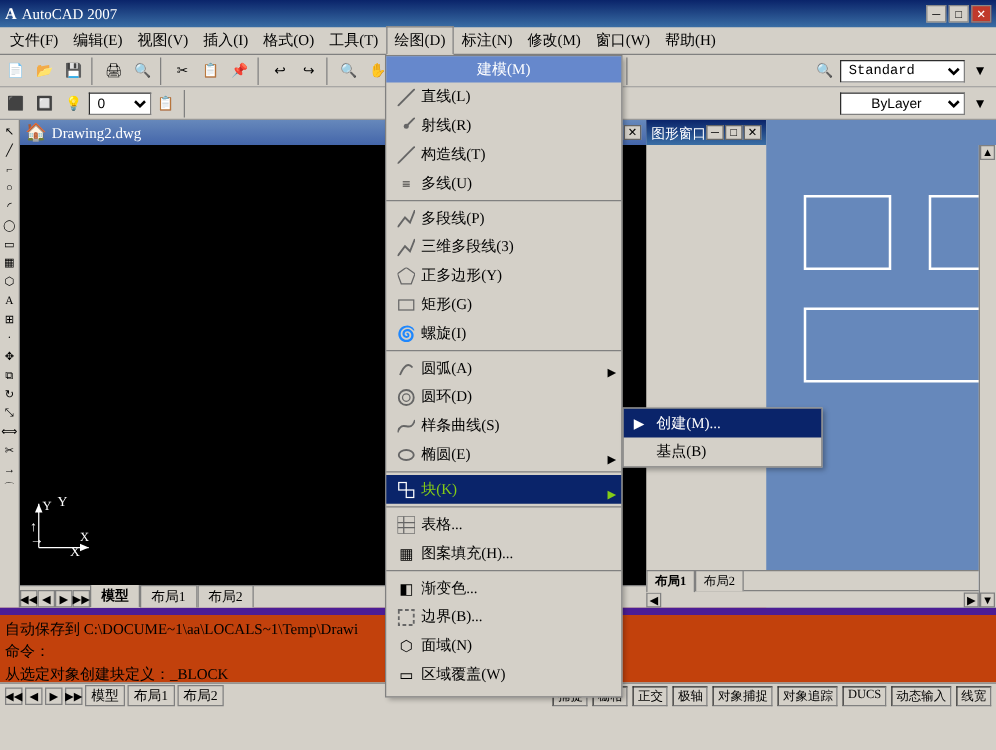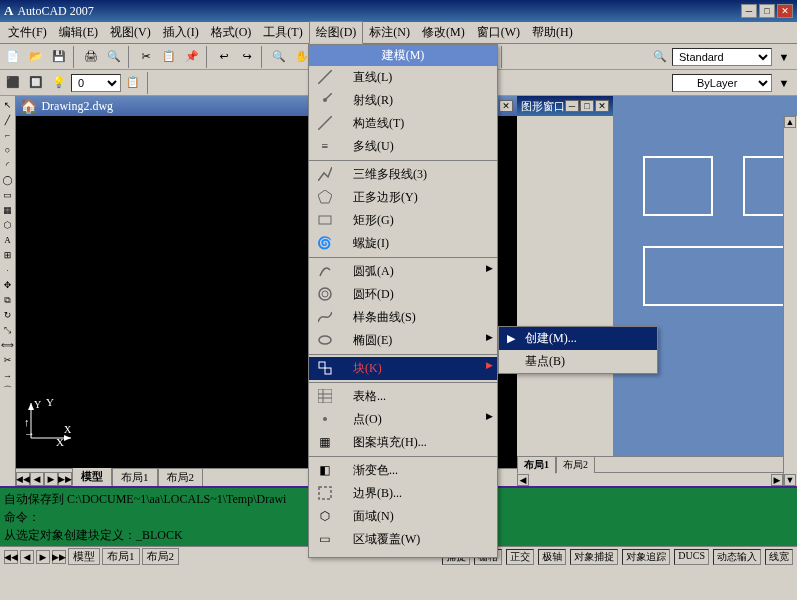--- a/index.html
+++ b/index.html
@@ -109,22 +109,22 @@
     }
     .tab.active {
       background: #d4d0c8;
       border-bottom: 1px solid #d4d0c8;
       font-weight: bold;
     }
 
     
     .status-bar {
       height: 60px;
-      background: #15803d;
-      border-top: 2px solid #4c1d95;
+      background: #c2410c;
+      border-top: 6px solid #4c1d95;
       padding: 2px 4px;
       font-size: 12px;
     }
     .status-line { line-height: 18px; }
 
     
     .bottom-info {
       height: 20px;
       background: #d4d0c8;
       border-top: 1px solid #808080;
@@ -162,26 +162,26 @@
       color: white;
       padding: 2px 8px;
       font-size: 12px;
       text-align: center;
     }
     .drop-item {
       padding: 3px 20px 3px 8px;
       font-size: 12px;
       cursor: pointer;
       display: flex;
-      align-items: flex-start;
-      gap: 20px;
+      align-items: flex-end;
+      gap: 4px;
       white-space: nowrap;
       position: relative;
     }
-    .drop-item.highlighted { background: #0a246a; color: #ef4444; }
+    .drop-item.highlighted { background: #0a246a; color: #84cc16; }
     .drop-item.has-sub::after {
       content: '▶';
       position: absolute;
       right: 4px;
       font-size: 9px;
     }
     .drop-sep { border-top: 1px solid #808080; margin: 2px 0; }
     .drop-icon { width: 16px; height: 16px; display: flex; align-items: center; justify-content: center; flex-shrink: 0; }
 
     
@@ -283,21 +283,21 @@
   <div class="tb-sep"></div>
   <select class="tb-combo">
     <option>AutoCAD 经典</option>
   </select>
   <div class="tb-btn">▼</div>
   <div class="tb-sep"></div>
   <div class="tb-btn">?</div>
   <div class="tb-sep"></div>
   <div style="flex:1"></div>
   <div class="tb-btn">🔍</div>
-  <select class="tb-combo" style="min-width:100px;">
+  <select class="tb-combo" style="min-width:100px;font-family:Liberation Mono, monospace;">
     <option>Standard</option>
   </select>
   <div class="tb-btn">▼</div>
 </div>
 
 <div class="toolbar-row">
   <div class="tb-btn">⬛</div>
   <div class="tb-btn">🔲</div>
   <div class="tb-btn">💡</div>
   <select class="tb-combo" style="min-width:50px;">
@@ -481,20 +481,28 @@
       <div class="drop-icon">≡</div>
       <span>多线(U)</span>
     </div>
     <div class="drop-sep"></div>
     <div class="drop-item">
       <div class="drop-icon">
           <svg width="14" height="14">
             <polyline points="0,14 6,6 10,10 14,0" stroke="#666" stroke-width="1.5" fill="none"></polyline>
           </svg>
         </div>
+      <span>多段线(P)</span>
+    </div>
+    <div class="drop-item">
+      <div class="drop-icon">
+          <svg width="14" height="14">
+            <polyline points="0,14 6,6 10,10 14,0" stroke="#666" stroke-width="1.5" fill="none"></polyline>
+          </svg>
+        </div>
       <span>三维多段线(3)</span>
     </div>
     <div class="drop-item">
       <div class="drop-icon">
           <svg width="14" height="14">
             <polygon points="7,0 14,5 11,13 3,13 0,5" stroke="#666" stroke-width="1" fill="none"></polygon>
           </svg>
         </div>
       <span>正多边形(Y)</span>
     </div>
@@ -559,28 +567,20 @@
       <div class="drop-icon">
           <svg width="14" height="14">
             <rect x="0" y="0" width="14" height="14" stroke="#666" stroke-width="1" fill="none"></rect>
             <line x1="0" y1="5" x2="14" y2="5" stroke="#666" stroke-width="1"></line>
             <line x1="0" y1="9" x2="14" y2="9" stroke="#666" stroke-width="1"></line>
             <line x1="5" y1="0" x2="5" y2="14" stroke="#666" stroke-width="1"></line>
           </svg>
         </div>
       <span>表格...</span>
     </div>
-    <div class="drop-item has-sub">
-      <div class="drop-icon">
-          <svg width="14" height="14">
-            <circle cx="7" cy="7" r="2" fill="#666"></circle>
-          </svg>
-        </div>
-      <span>点(O)</span>
-    </div>
     <div class="drop-item">
       <div class="drop-icon">▦</div>
       <span>图案填充(H)...</span>
     </div>
     <div class="drop-sep"></div>
     <div class="drop-item">
       <div class="drop-icon">◧</div>
       <span>渐变色...</span>
     </div>
     <div class="drop-item">

